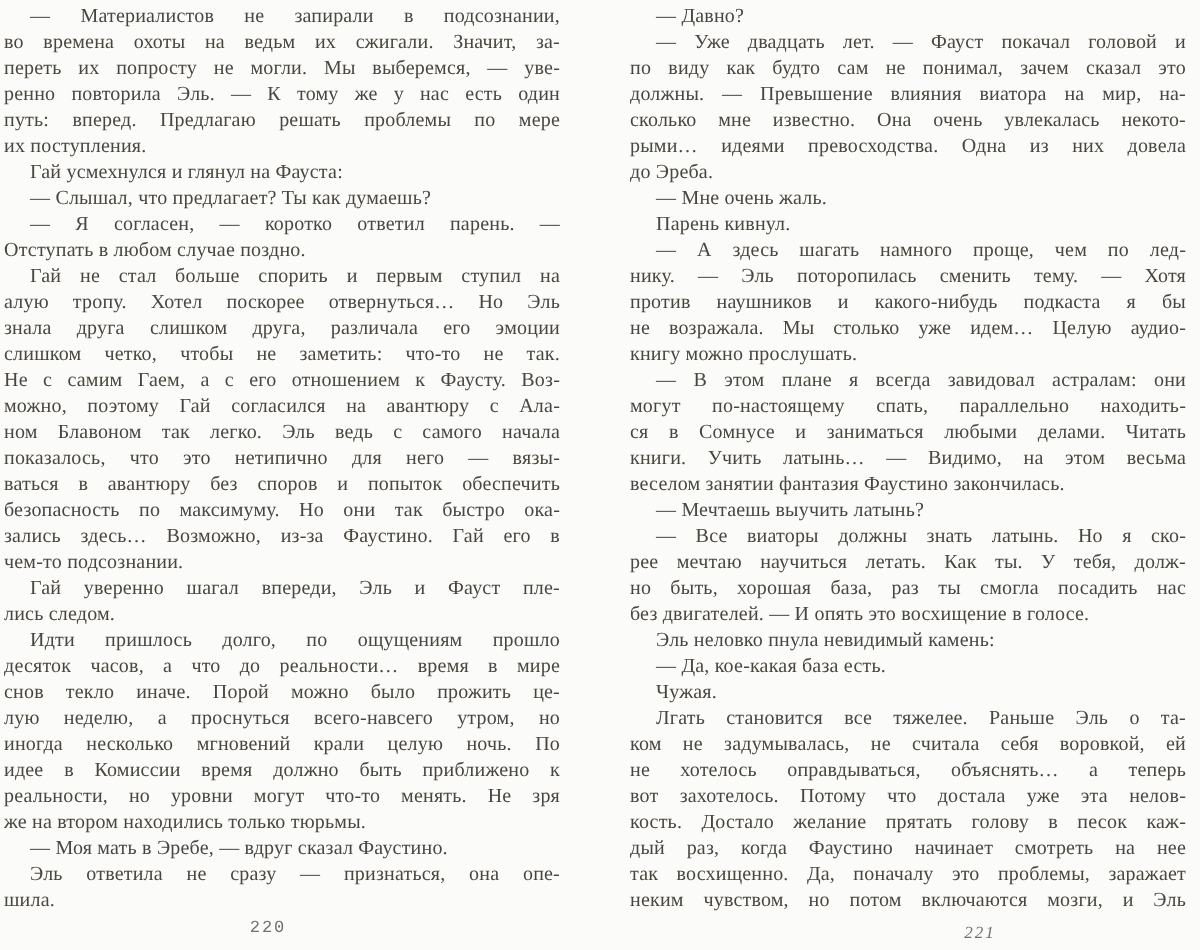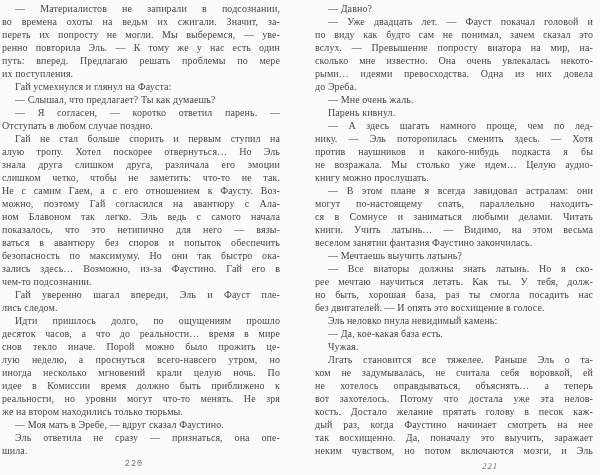--- a/index.html
+++ b/index.html
@@ -110,34 +110,34 @@
         <div class="line">шила.</div>
       </div>
     </div>
   <div class="page-column right" id="right-page-body">
       <div class="para">
         <div class="line first">— Давно?</div>
       </div>
       <div class="para">
         <div class="line first just">— Уже двадцать лет. — Фауст покачал головой и</div>
         <div class="line just">по виду как будто сам не понимал, зачем сказал это</div>
-        <div class="line just">вслух. — Превышение попросту виатора на мир, на-</div>
+        <div class="line just">должны. — Превышение влияния виатора на мир, на-</div>
         <div class="line just">сколько мне известно. Она очень увлекалась некото-</div>
         <div class="line just">рыми… идеями превосходства. Одна из них довела</div>
         <div class="line">до Эреба.</div>
       </div>
       <div class="para">
         <div class="line first">— Мне очень жаль.</div>
       </div>
       <div class="para">
         <div class="line first">Парень кивнул.</div>
       </div>
       <div class="para">
         <div class="line first just">— А здесь шагать намного проще, чем по лед-</div>
-        <div class="line just">нику. — Эль поторопилась сменить здесь. — Хотя</div>
+        <div class="line just">нику. — Эль поторопилась сменить тему. — Хотя</div>
         <div class="line just">против наушников и какого-нибудь подкаста я бы</div>
         <div class="line just">не возражала. Мы столько уже идем… Целую аудио-</div>
         <div class="line">книгу можно прослушать.</div>
       </div>
       <div class="para">
         <div class="line first just">— В этом плане я всегда завидовал астралам: они</div>
         <div class="line just">могут по-настоящему спать, параллельно находить-</div>
         <div class="line just">ся в Сомнусе и заниматься любыми делами. Читать</div>
         <div class="line just">книги. Учить латынь… — Видимо, на этом весьма</div>
         <div class="line">веселом занятии фантазия Фаустино закончилась.</div>
@@ -160,19 +160,19 @@
       <div class="para">
         <div class="line first">Чужая.</div>
       </div>
       <div class="para">
         <div class="line first just">Лгать становится все тяжелее. Раньше Эль о та-</div>
         <div class="line just">ком не задумывалась, не считала себя воровкой, ей</div>
         <div class="line just">не хотелось оправдываться, объяснять… а теперь</div>
         <div class="line just">вот захотелось. Потому что достала уже эта нелов-</div>
         <div class="line just">кость. Достало желание прятать голову в песок каж-</div>
         <div class="line just">дый раз, когда Фаустино начинает смотреть на нее</div>
-        <div class="line just">так восхищенно. Да, поначалу это выучить, заражает</div>
+        <div class="line just">так восхищенно. Да, поначалу это проблемы, заражает</div>
         <div class="line just">неким чувством, но потом включаются мозги, и Эль</div>
       </div>
     </div>
   <div class="page-number left">220</div>
   <div class="page-number right">221</div>
 </div>
 
 </body></html>

